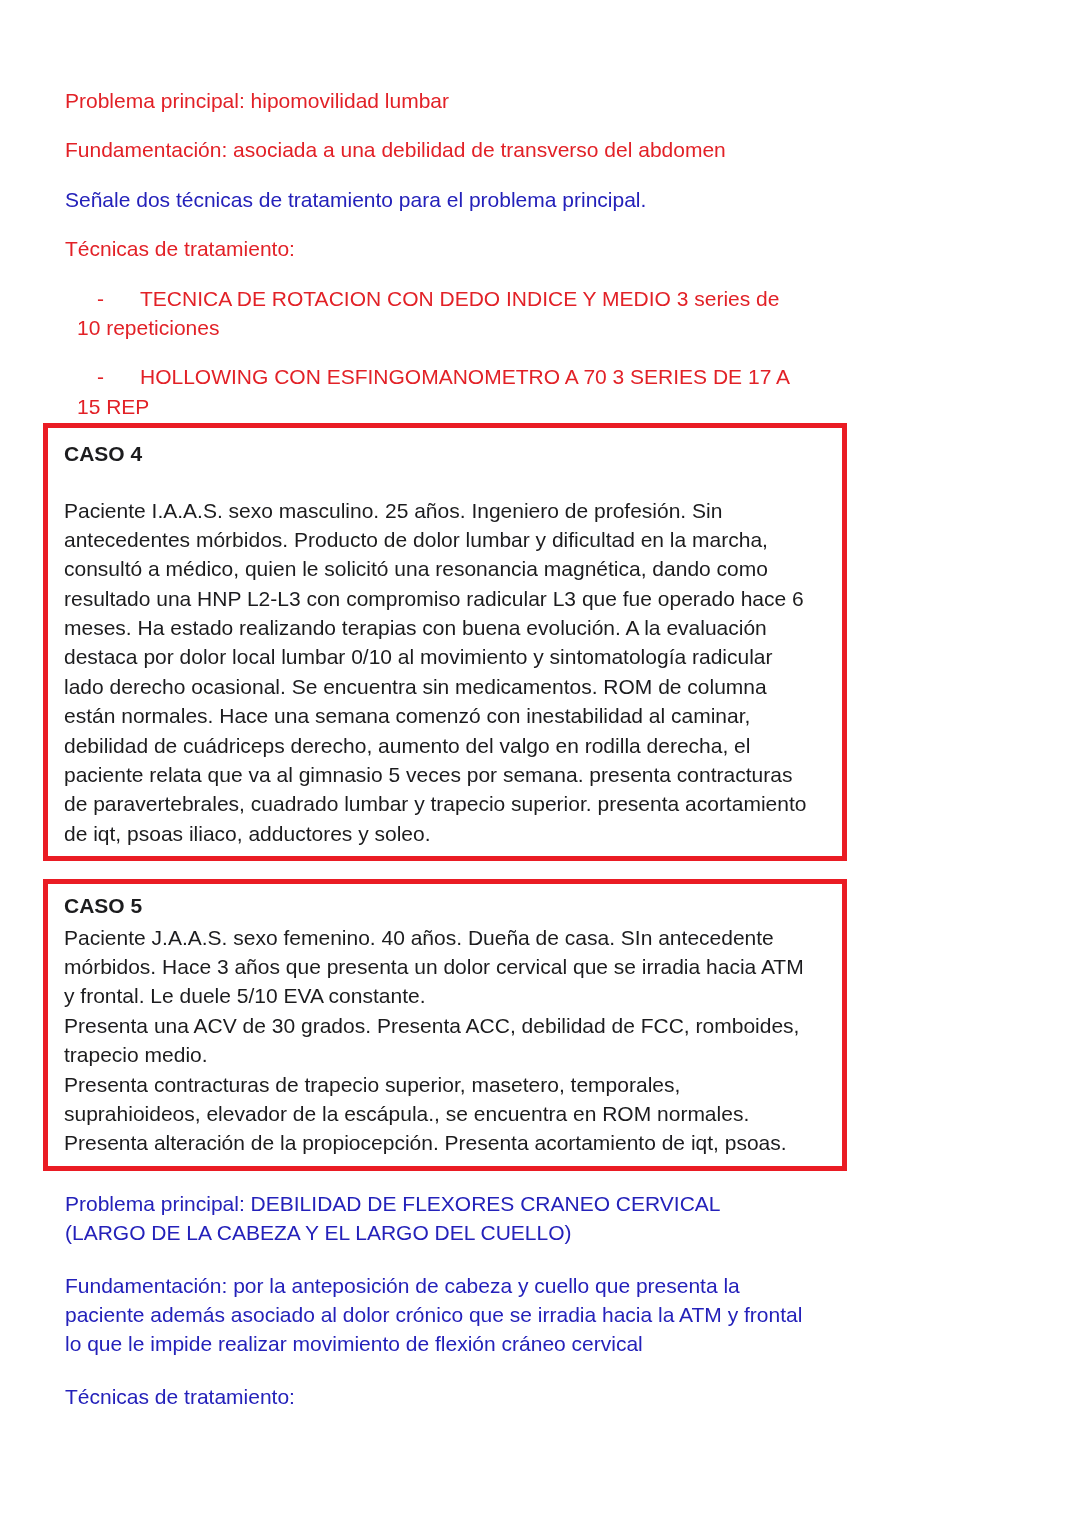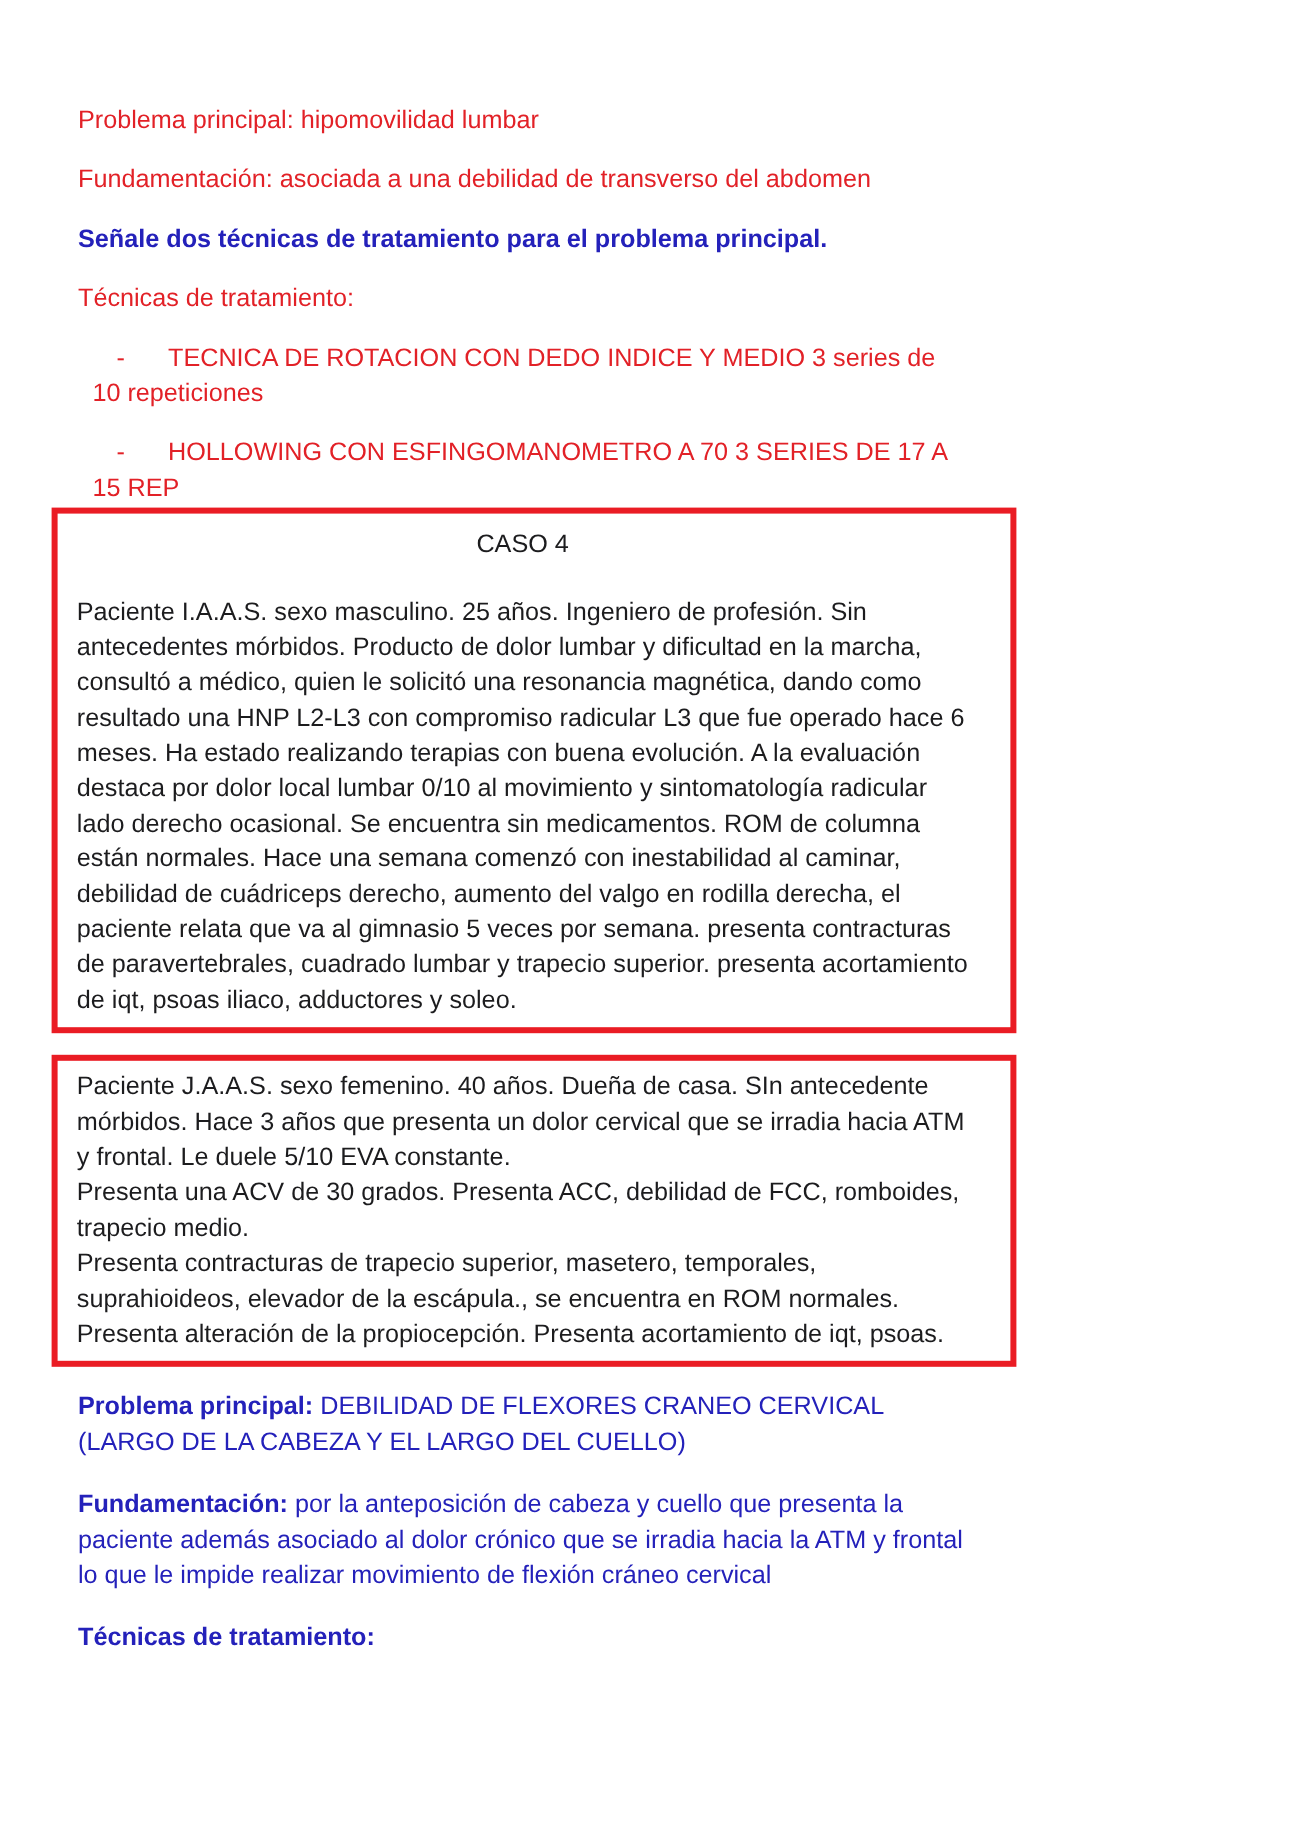--- a/index.html
+++ b/index.html
@@ -20,21 +20,21 @@
     color: var(--ink);
   }
   .page {
     width: 868px;
     height: 1527px;
     padding: 86px 64px 0 65px;
     background: #ffffff;
   }
   .red  { color: var(--red); }
   .blue { color: var(--blue); }
-  .bold { font-weight: bold; }
+  .bold { font-weight: normal; }
   .para { margin-bottom: 20px; }
 
   
   .bullet {
     padding-left: 12px;
     margin-bottom: 20px;
   }
   .bullet .dash {
     display: inline-block;
     margin-left: 20px;
@@ -43,22 +43,21 @@
   .bullet.last { margin-bottom: 2px; }
 
   .caso-box {
     border: 5px solid var(--border-red);
     margin-left: -22px;
     margin-right: -43px;
     padding: 7px 35px 8px 16px;
     margin-bottom: 18px;
   }
   .caso-title {
-    font-weight: normal;
-    text-align: center;
+    font-weight: bold;
   }
   .caso-box.caso4 .caso-title { margin: 4px 0 27px 0; }
   .caso-box.caso5 .caso-title { margin: 0 0 2px 0; }
   .caso-body p { margin: 0; }
 
   .answer .para { margin-bottom: 23px; }
   .answer .heading { margin-bottom: 19px; }
 </style>
 </head>
 <body>
@@ -79,20 +78,21 @@
   <div class="bullet red last"><span class="dash">-</span><span>HOLLOWING CON ESFINGOMANOMETRO A 70 3 SERIES DE 17 A 15 REP</span></div>
 
   <div class="caso-box caso4">
     <p class="caso-title">CASO 4</p>
     <div class="caso-body">
       <p>Paciente I.A.A.S. sexo masculino. 25 años. Ingeniero de profesión. Sin antecedentes mórbidos. Producto de dolor lumbar y dificultad en la marcha, consultó a médico, quien le solicitó una resonancia magnética, dando como resultado una HNP L2-L3 con compromiso radicular L3 que fue operado hace 6 meses. Ha estado realizando terapias con buena evolución. A la evaluación destaca por dolor local lumbar 0/10 al movimiento y sintomatología radicular lado derecho ocasional. Se encuentra sin medicamentos. ROM de columna están normales. Hace una semana comenzó con inestabilidad al caminar, debilidad de cuádriceps derecho, aumento del valgo en rodilla derecha, el paciente relata que va al gimnasio 5 veces por semana. presenta contracturas de paravertebrales, cuadrado lumbar y trapecio superior. presenta acortamiento de iqt, psoas iliaco, adductores y soleo.</p>
     </div>
   </div>
 
   <div class="caso-box caso5">
+    <p class="caso-title">CASO 5</p>
     <div class="caso-body">
       <p>Paciente J.A.A.S. sexo femenino. 40 años. Dueña de casa. SIn antecedente mórbidos. Hace 3 años que presenta un dolor cervical que se irradia hacia ATM y frontal. Le duele 5/10 EVA constante.</p>
       <p>Presenta una ACV de 30 grados. Presenta ACC, debilidad de FCC, romboides, trapecio medio.</p>
       <p>Presenta contracturas de trapecio superior, masetero, temporales, suprahioideos, elevador de la escápula., se encuentra en ROM normales. Presenta alteración de la propiocepción. Presenta acortamiento de iqt, psoas.</p>
     </div>
   </div>
 
   <div class="answer">
 
     <p class="para blue"><span class="bold">Problema principal:</span> <span>DEBILIDAD DE FLEXORES CRANEO CERVICAL (LARGO DE LA CABEZA Y EL LARGO DEL CUELLO)</span></p>

